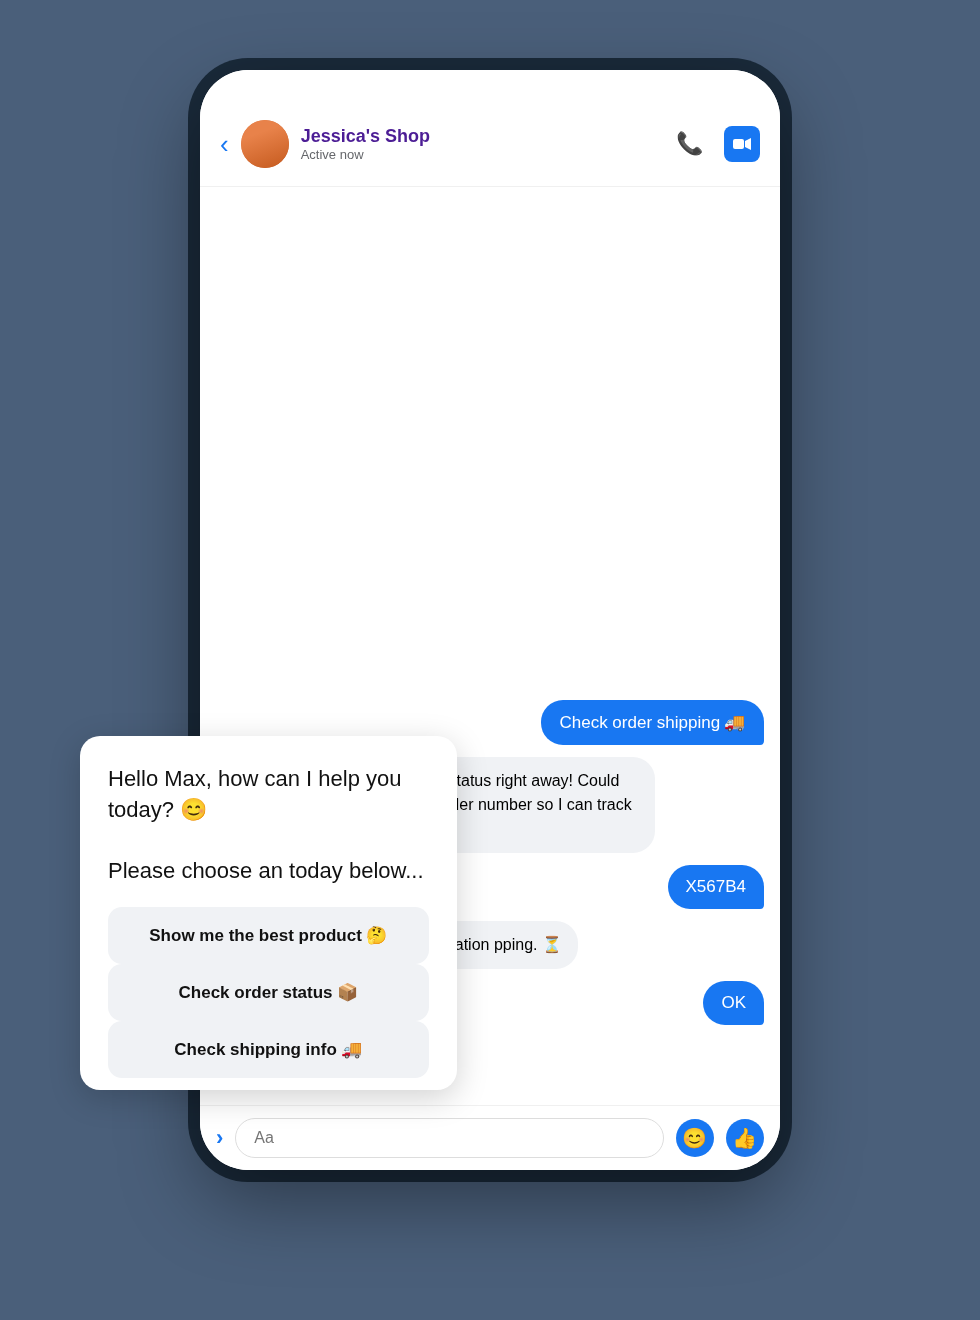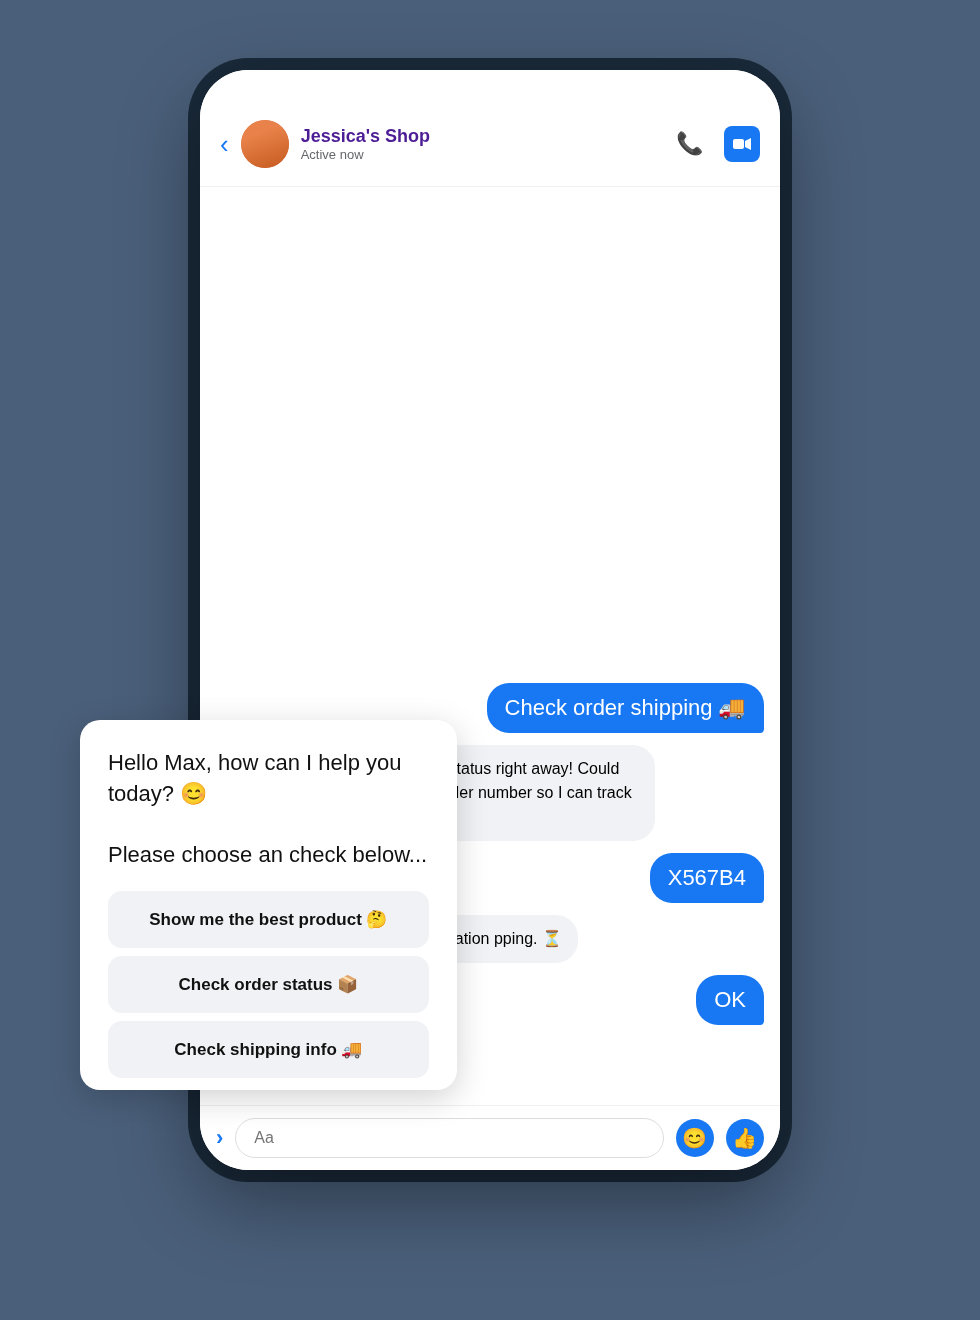--- a/index.html
+++ b/index.html
@@ -122,21 +122,21 @@
 
     .spacer { flex: 1; min-height: 30px; }
 
     
     .bubble-out {
       align-self: flex-end;
       background: #1877f2;
       color: #fff;
       padding: 12px 18px;
       border-radius: 22px 22px 4px 22px;
-      font-size: 22px;
+      font-size: 17px;
       font-weight: 500;
       max-width: 75%;
       margin-left: 24px;
     }
 
     
     .incoming-row {
       display: flex;
       align-items: flex-end;
       gap: 8px;
@@ -237,21 +237,20 @@
       font-size: 22px;
       font-weight: 400;
       color: #111;
       line-height: 1.4;
       margin-bottom: 20px;
     }
 
     .popup-options {
       display: flex;
       flex-direction: column;
-      gap: 8px;
     }
 
     .popup-option {
       background: #f0f2f5;
       border-radius: 14px;
       padding: 18px 20px;
       font-size: 17px;
       font-weight: 700;
       color: #111;
       cursor: pointer;
@@ -270,21 +269,21 @@
   </style>
 </head>
 <body>
 
 <div class="phone-wrapper">
 
   <div class="popup-card">
     <p class="popup-greeting">
       <span>Hello Max, how can I help you today? 😊</span><br>
       <br>
-      <span>Please choose an check below...</span>
+      <span>Please choose an today below...</span>
     </p>
     <div class="popup-options">
       <div class="popup-option">Show me the best product 🤔</div>
       <div class="popup-option">Check order status 📦</div>
       <div class="popup-option">Check shipping info 🚚</div>
     </div>
   </div>
 
   <div class="phone-frame">
 

